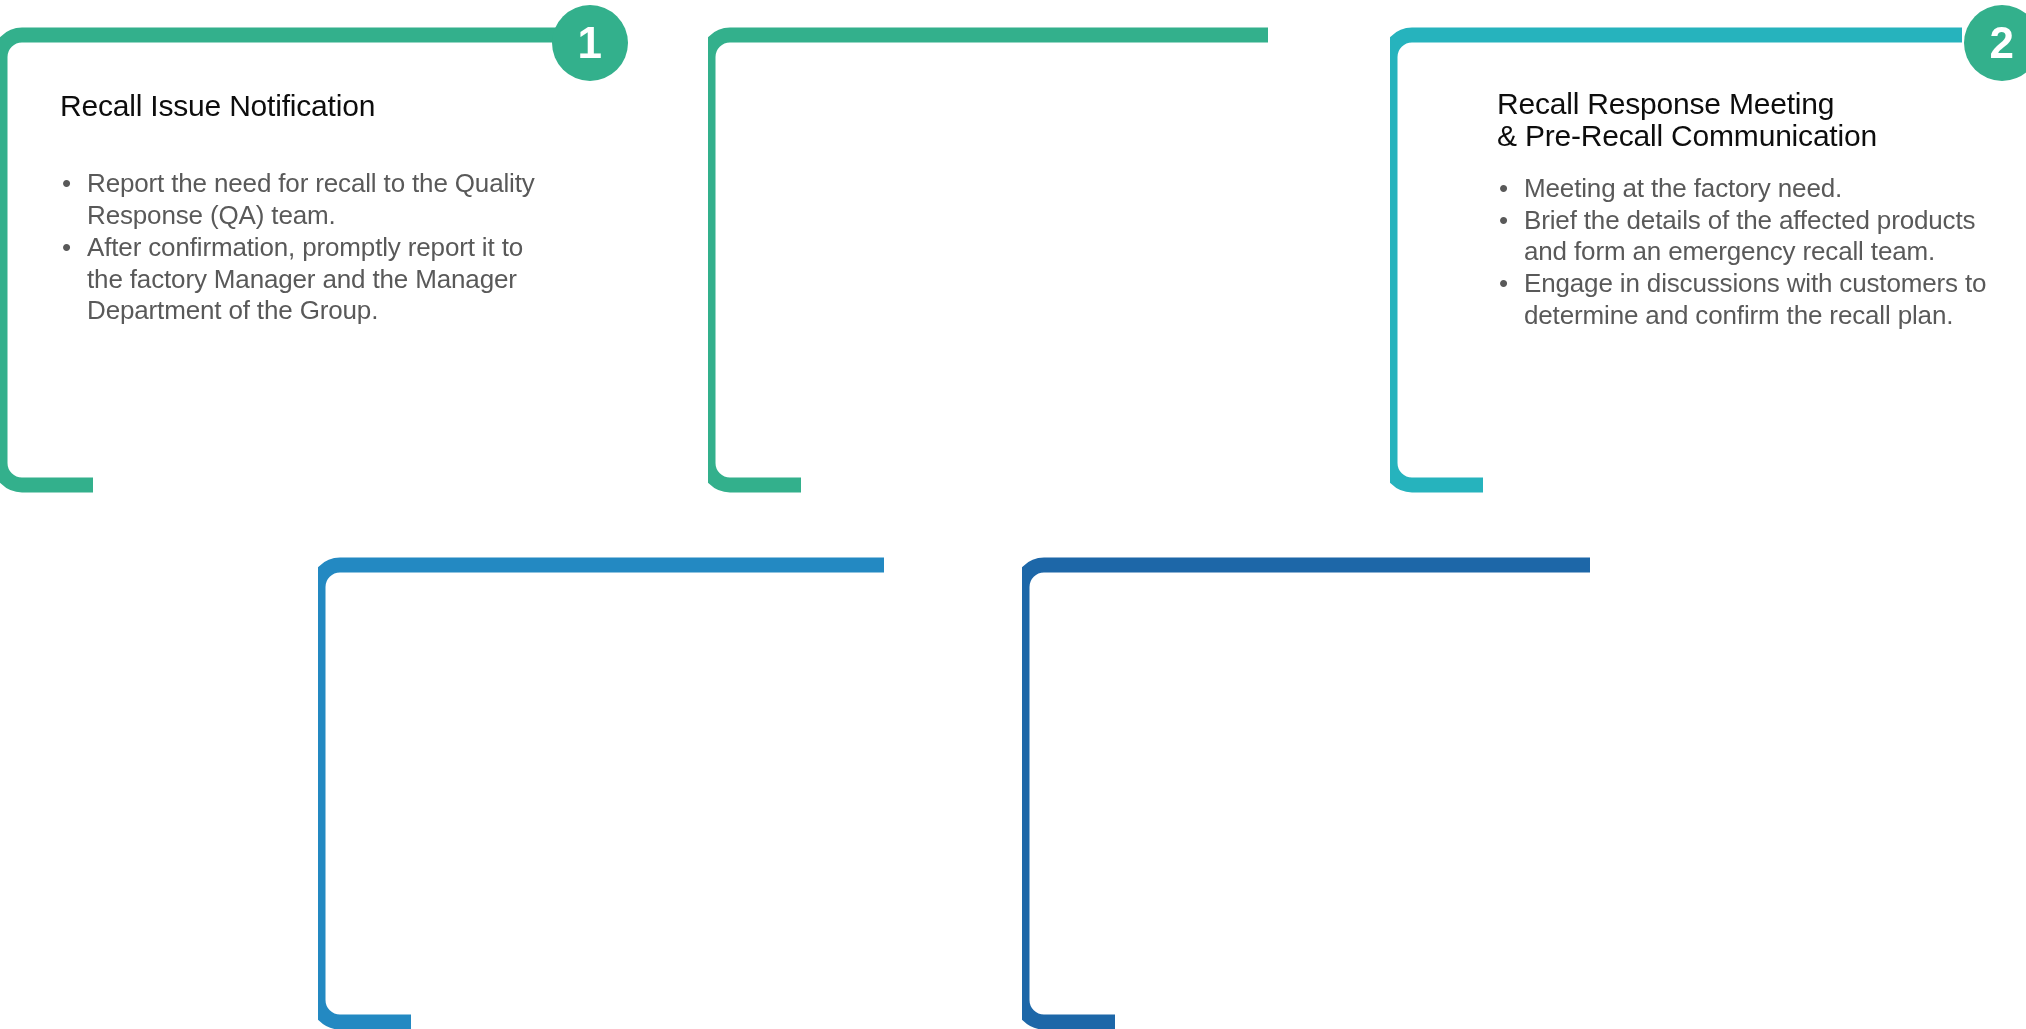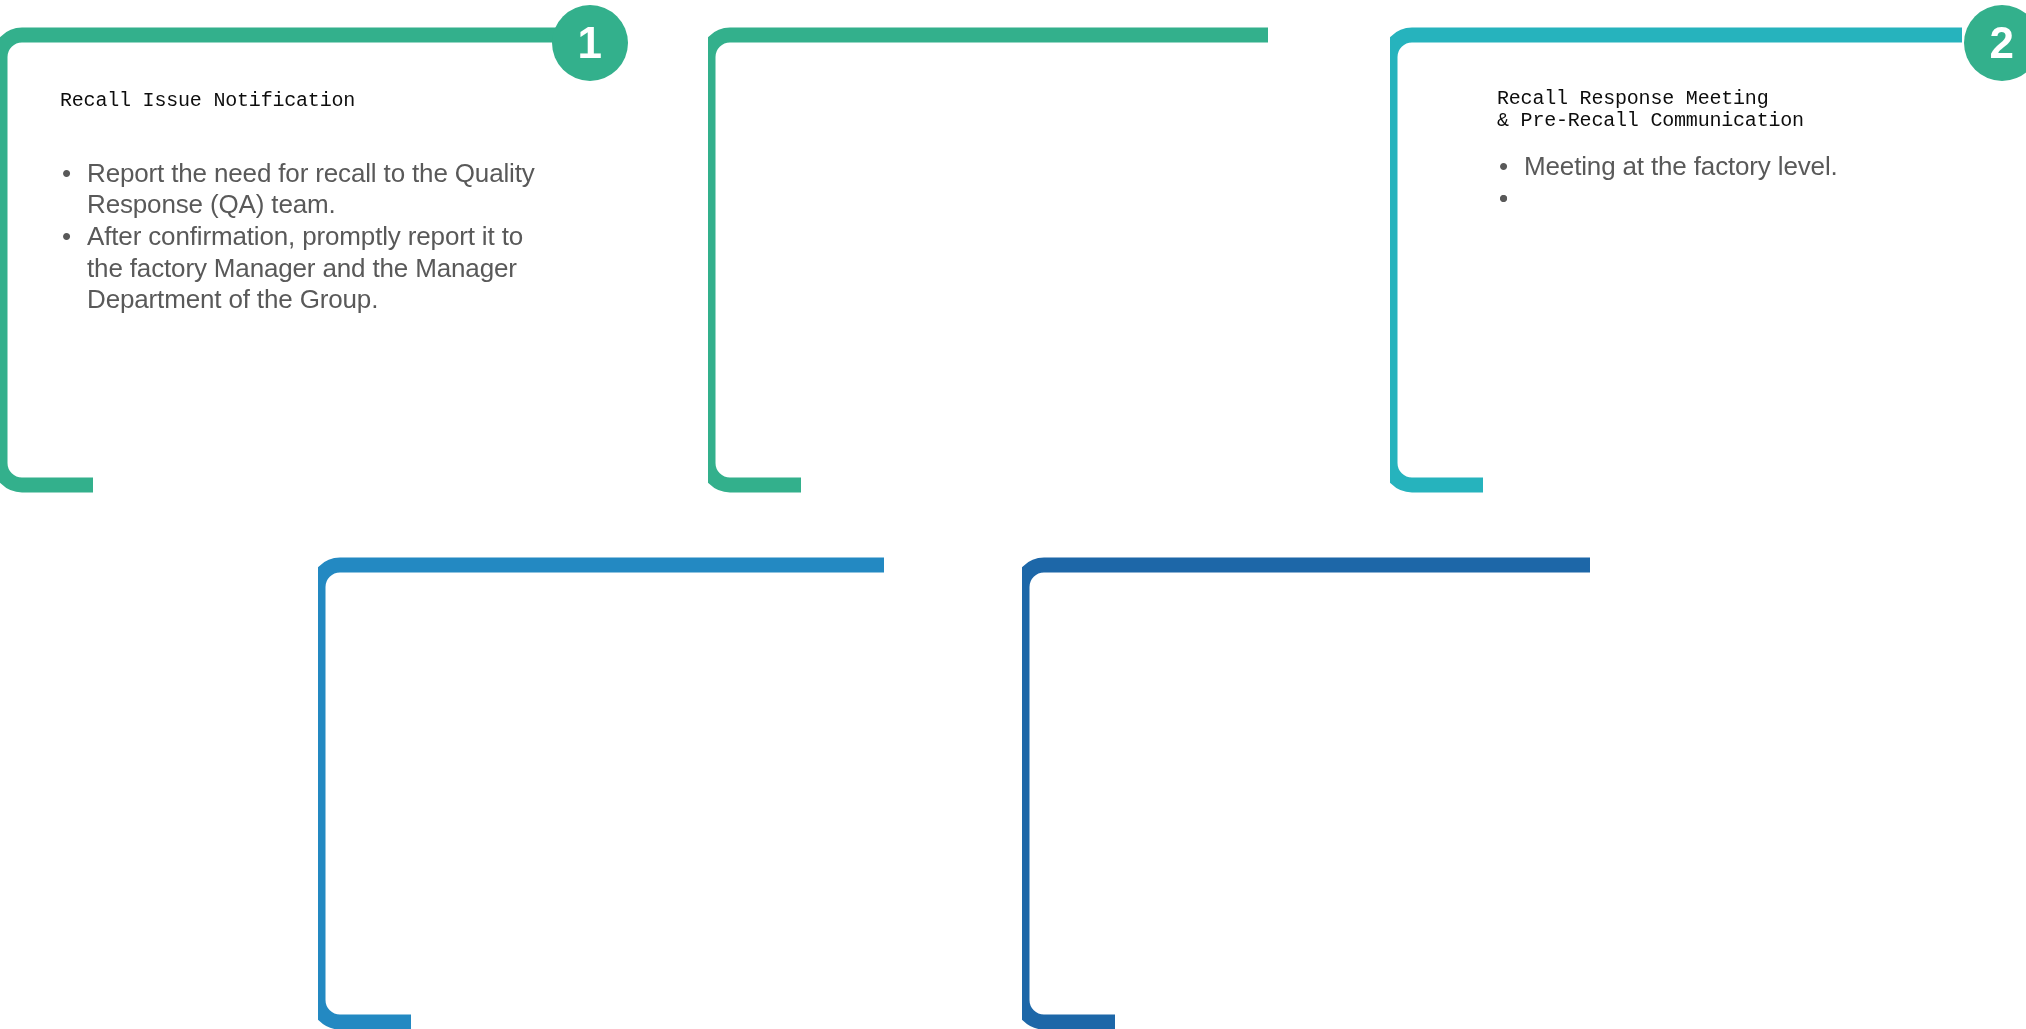--- a/index.html
+++ b/index.html
@@ -50,26 +50,26 @@
     font-family: "Liberation Sans", sans-serif;
   }
 
   
   .step-content {
     position: absolute;
   }
 
   .step-title {
     color: #0d0d0d;
-    font-size: 20px;
+    font-size: 30px;
     line-height: 1.08;
     font-weight: 400;
     letter-spacing: -0.2px;
     white-space: pre-line;
-    font-family: Liberation Mono, monospace;
+    font-family: Liberation Sans, sans-serif;
   }
 
   .step-bullets {
     list-style: none;
     margin: 0;
     padding: 0;
   }
 
   .step-bullets li {
     position: relative;
@@ -135,23 +135,23 @@
       <path d="M 560 35 L 22 35 A 22 22 0 0 0 0 57 L 0 463 A 22 22 0 0 0 22 485 L 93 485" fill="none" stroke="#33b08c" stroke-width="15" stroke-linecap="butt"></path>
     </svg>
     <div class="step-badge" id="badge-2" style="background:#33b08c">
       <span>2</span>
     </div>
     <div class="step-content" id="content-2">
       <div class="step-title">Recall Response Meeting
 &amp; Pre-Recall Communication</div>
       <div class="title-gap-sm"></div>
       <ul class="step-bullets">
-        <li><span class="bullet-dot">•</span><span>Meeting at the factory level.</span></li>
-        <li><span class="bullet-dot">•</span></li>
-        <li><span class="bullet-dot">•</span></li>
+        <li><span class="bullet-dot">•</span><span>Meeting at the factory need.</span></li>
+        <li><span class="bullet-dot">•</span><span>Brief the details of the affected products and form an emergency recall team.</span></li>
+        <li><span class="bullet-dot">•</span><span>Engage in discussions with customers to determine and confirm the recall plan.</span></li>
       </ul>
     </div>
   </div>
 
   <div class="step-card" id="card-3">
     <svg class="step-frame" width="636" height="500" viewBox="0 0 636 500" xmlns="http://www.w3.org/2000/svg">
       <path d="M 572 35 L 22 35 A 22 22 0 0 0 0 57 L 0 463 A 22 22 0 0 0 22 485 L 93 485" fill="none" stroke="#26b3bd" stroke-width="15" stroke-linecap="butt"></path>
     </svg>
 
   </div>

